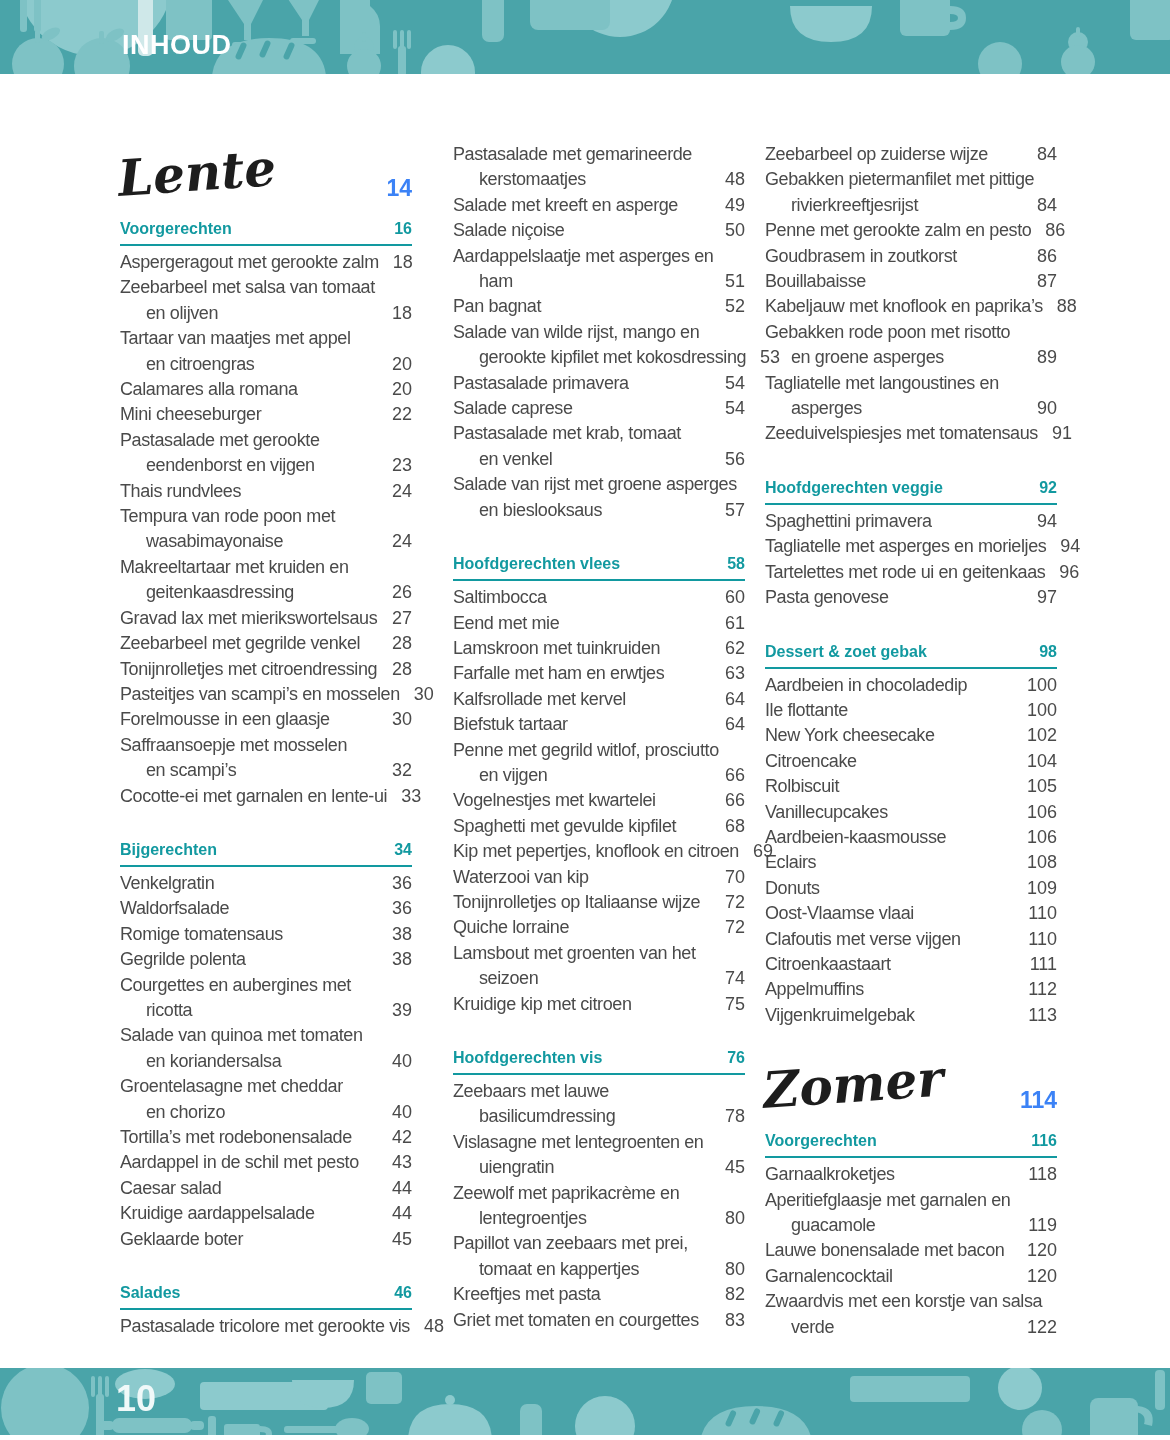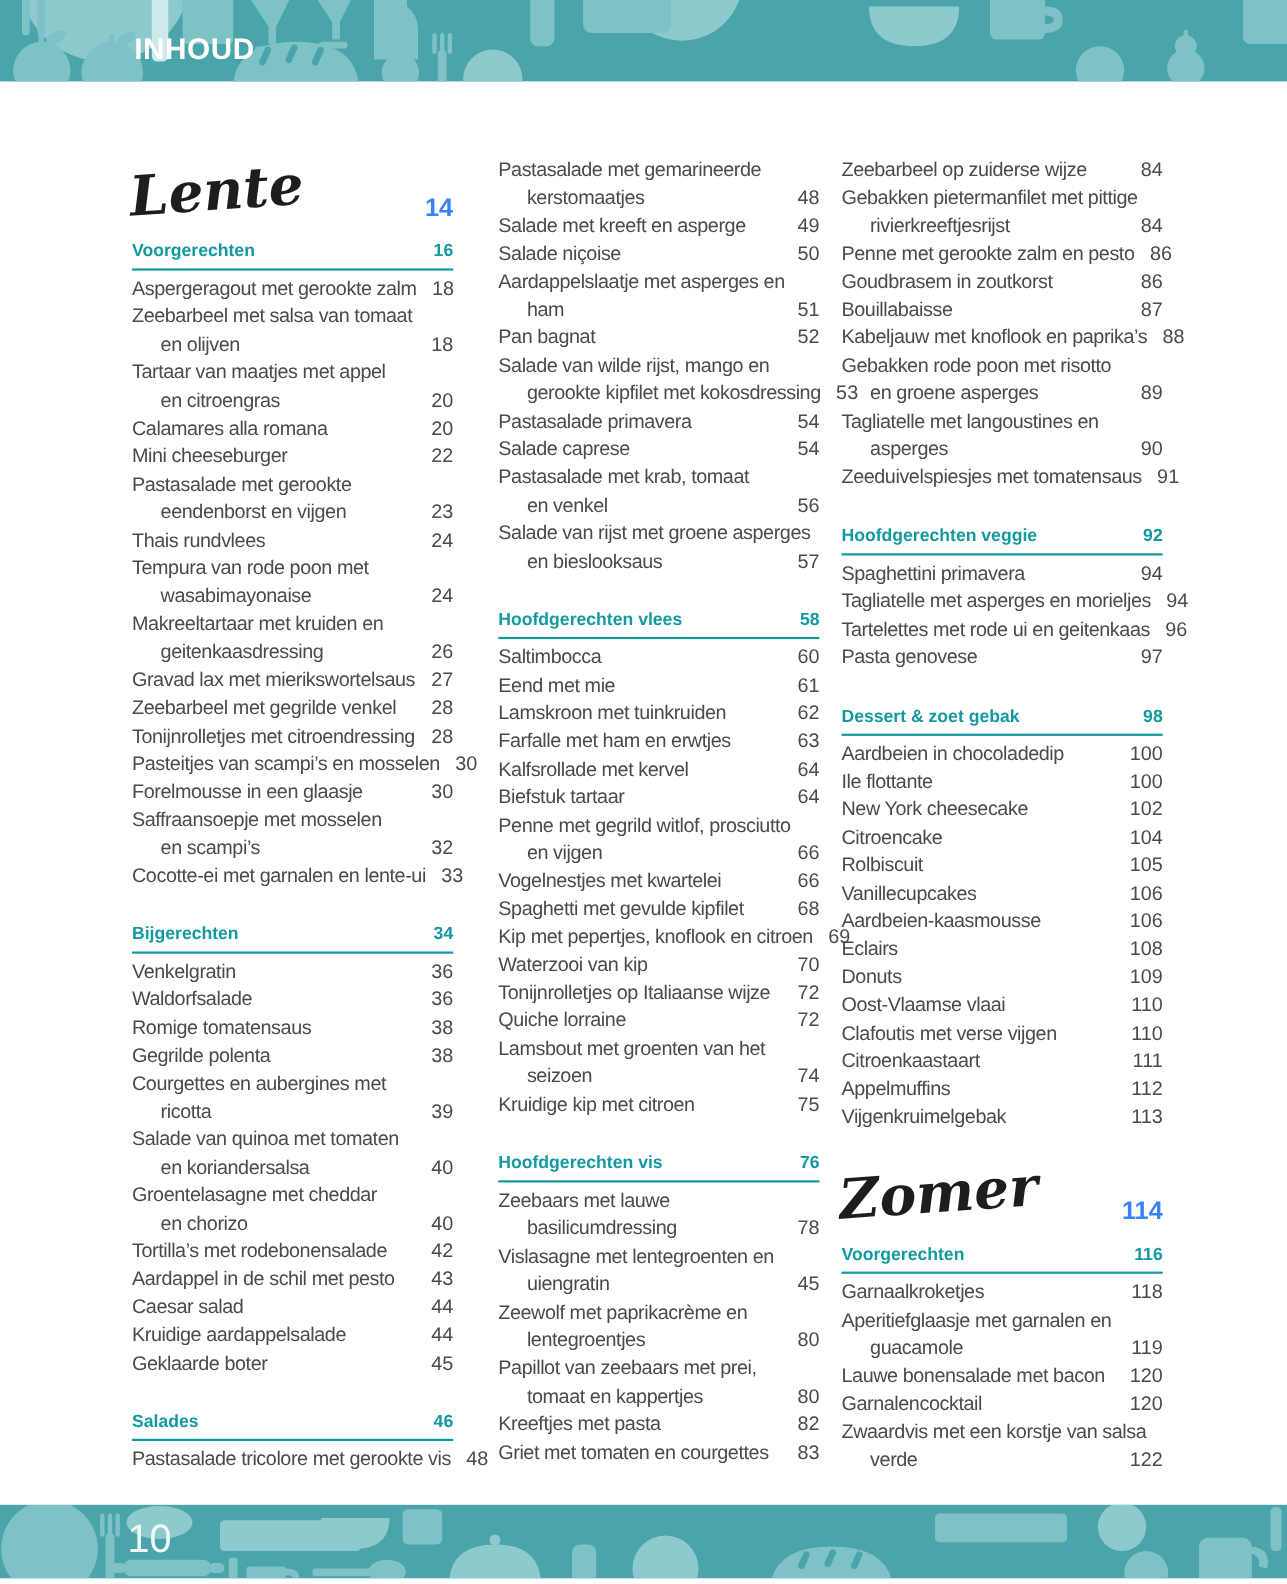--- a/index.html
+++ b/index.html
@@ -8,21 +8,21 @@
 
   
   .band{position:absolute;left:0;width:1170px;background:#4aa4a9;overflow:hidden;}
   .band-top{top:0;height:74px;}
   .band-bottom{top:1368px;height:72px;}
   .band svg{position:absolute;left:0;top:0;}
 
   .inhoud-title{position:absolute;left:122px;top:30px;z-index:2;color:#ffffff;
                 font-size:27px;font-weight:bold;letter-spacing:0.5px;}
   .footer-pagenum{position:absolute;left:116px;top:10px;z-index:2;color:#f0f9f9;
-                  font-size:36px;font-weight:normal;}
+                  font-size:36px;font-weight:bold;}
 
   
   .col{position:absolute;top:142px;width:292px;}
   .col1{left:120px;} .col2{left:453px;} .col3{left:765px;}
 
   
   .chapter{display:flex;justify-content:space-between;align-items:flex-end;
            height:66px;margin-bottom:8px;}
   .chapter-title{font-family:"DejaVu Serif",serif;font-style:italic;font-weight:bold;
                  font-size:50px;line-height:58px;color:#1d1d1d;display:inline-block;

